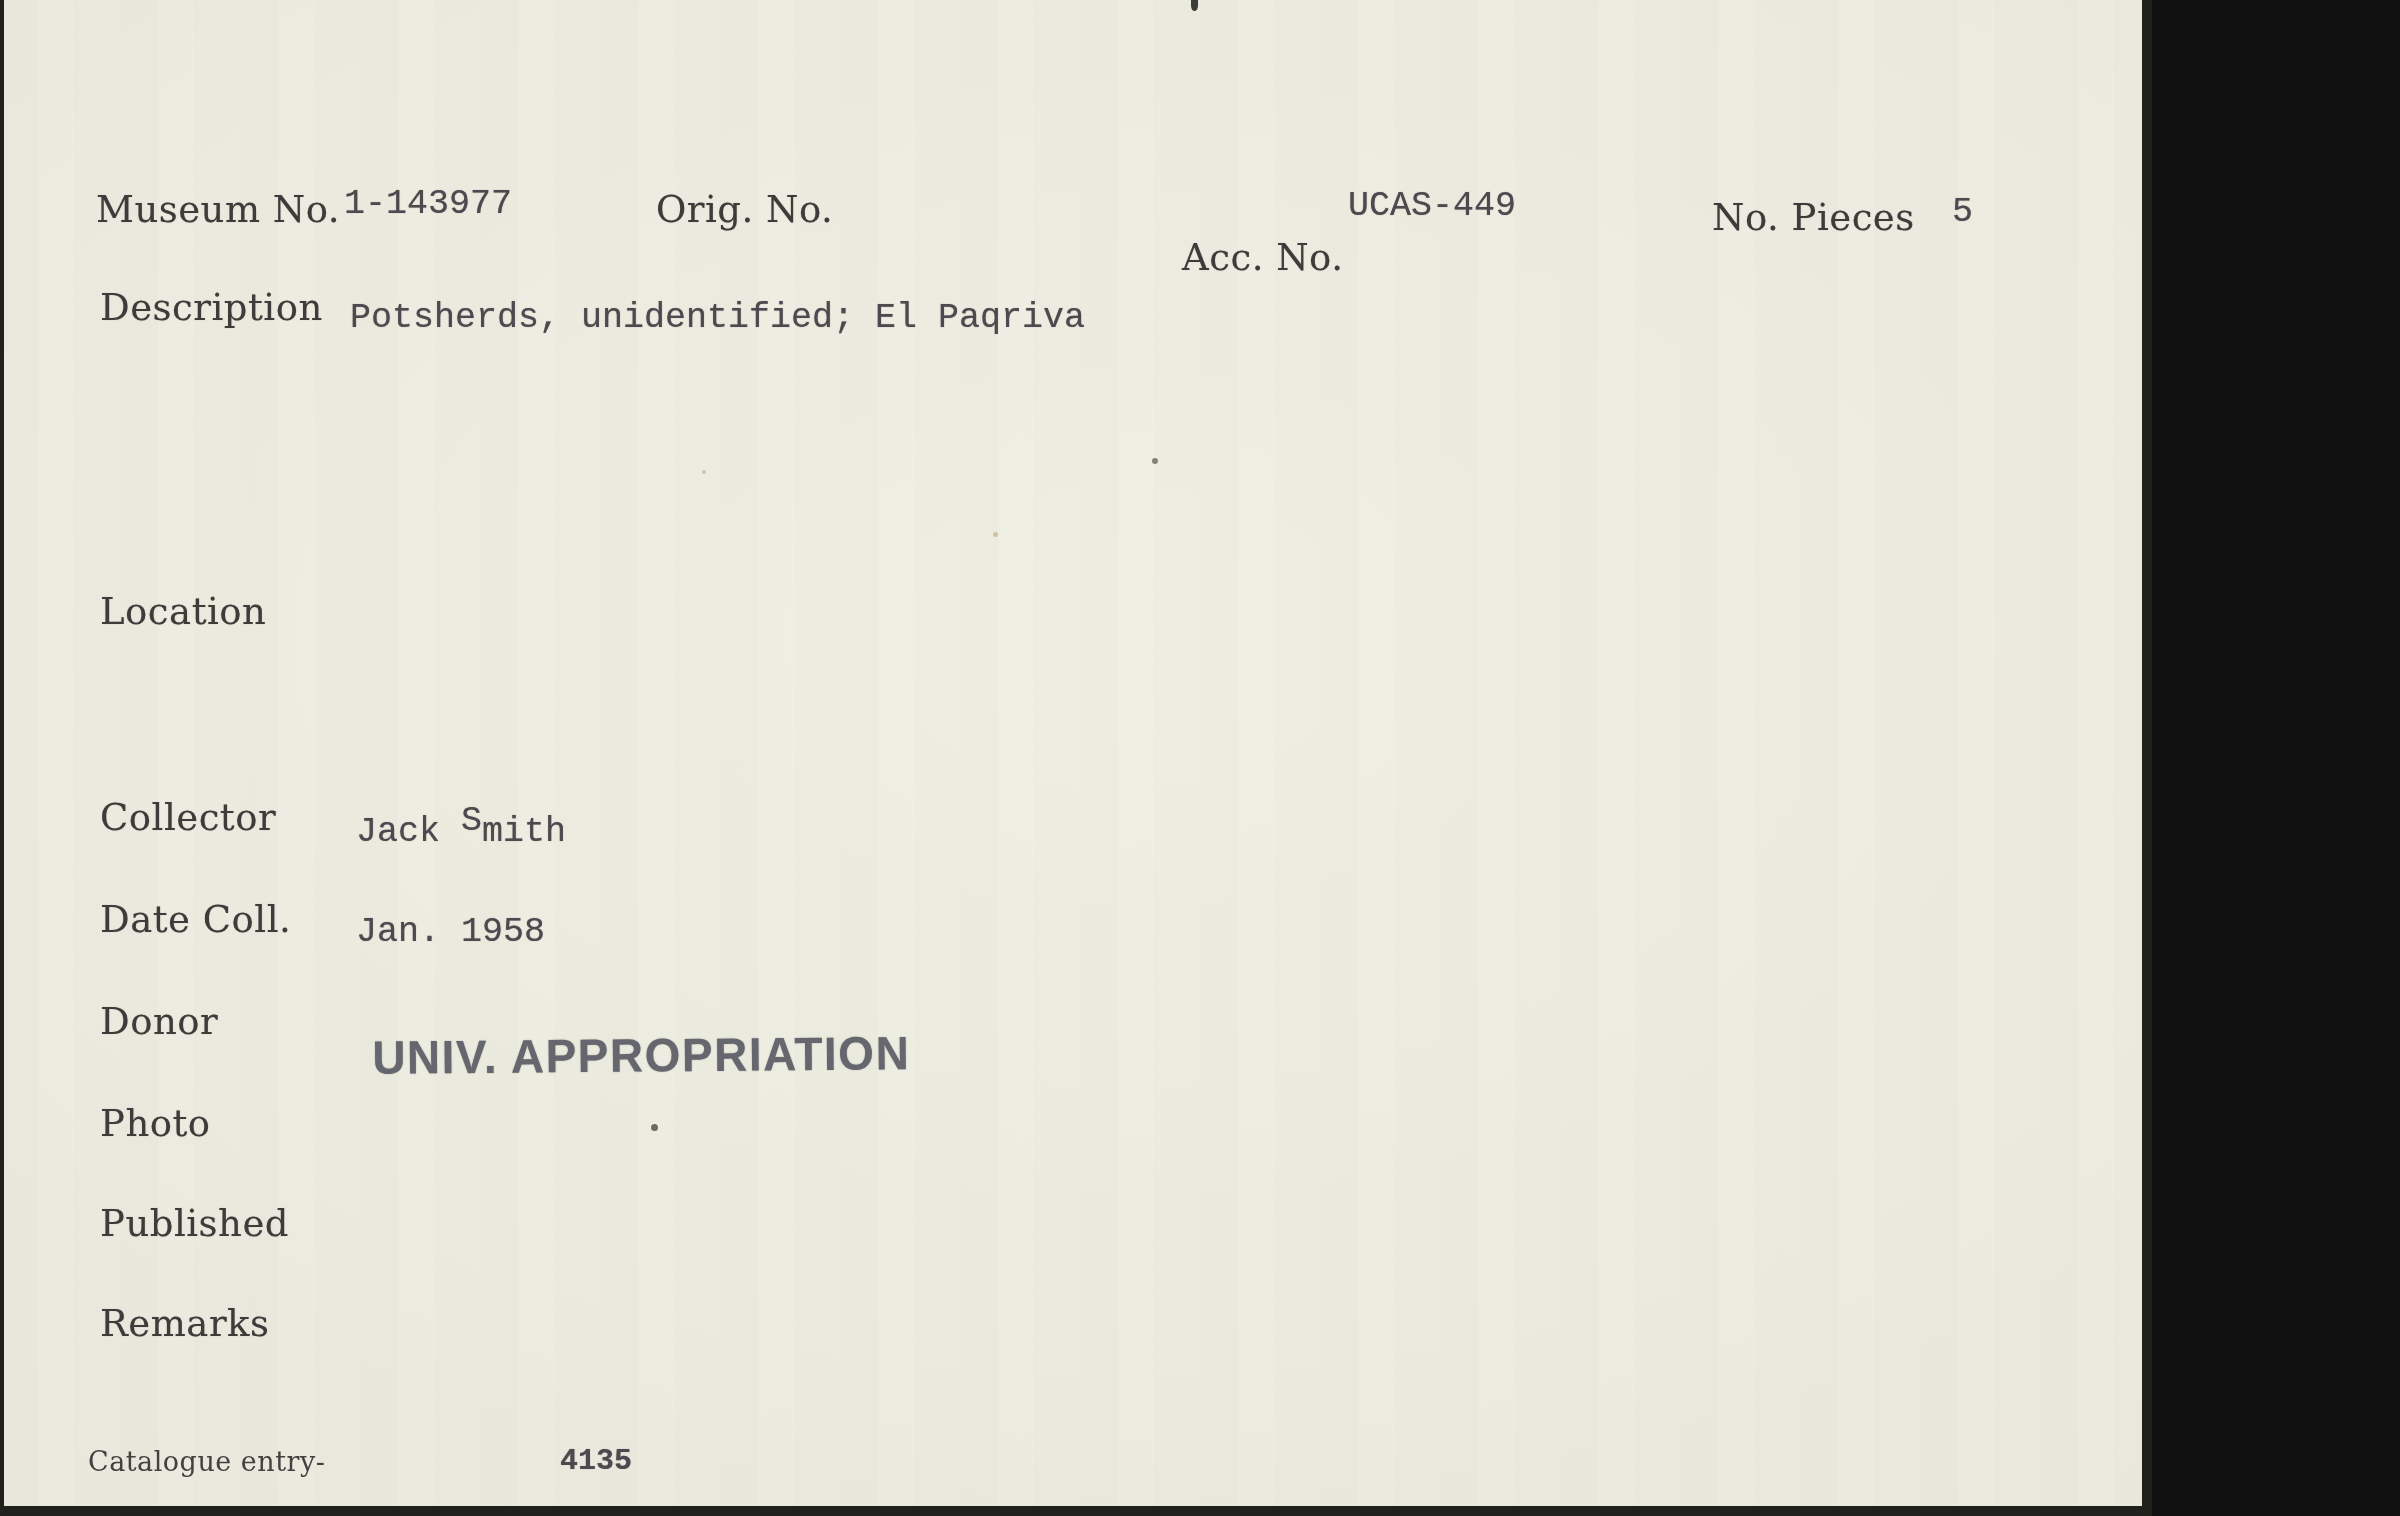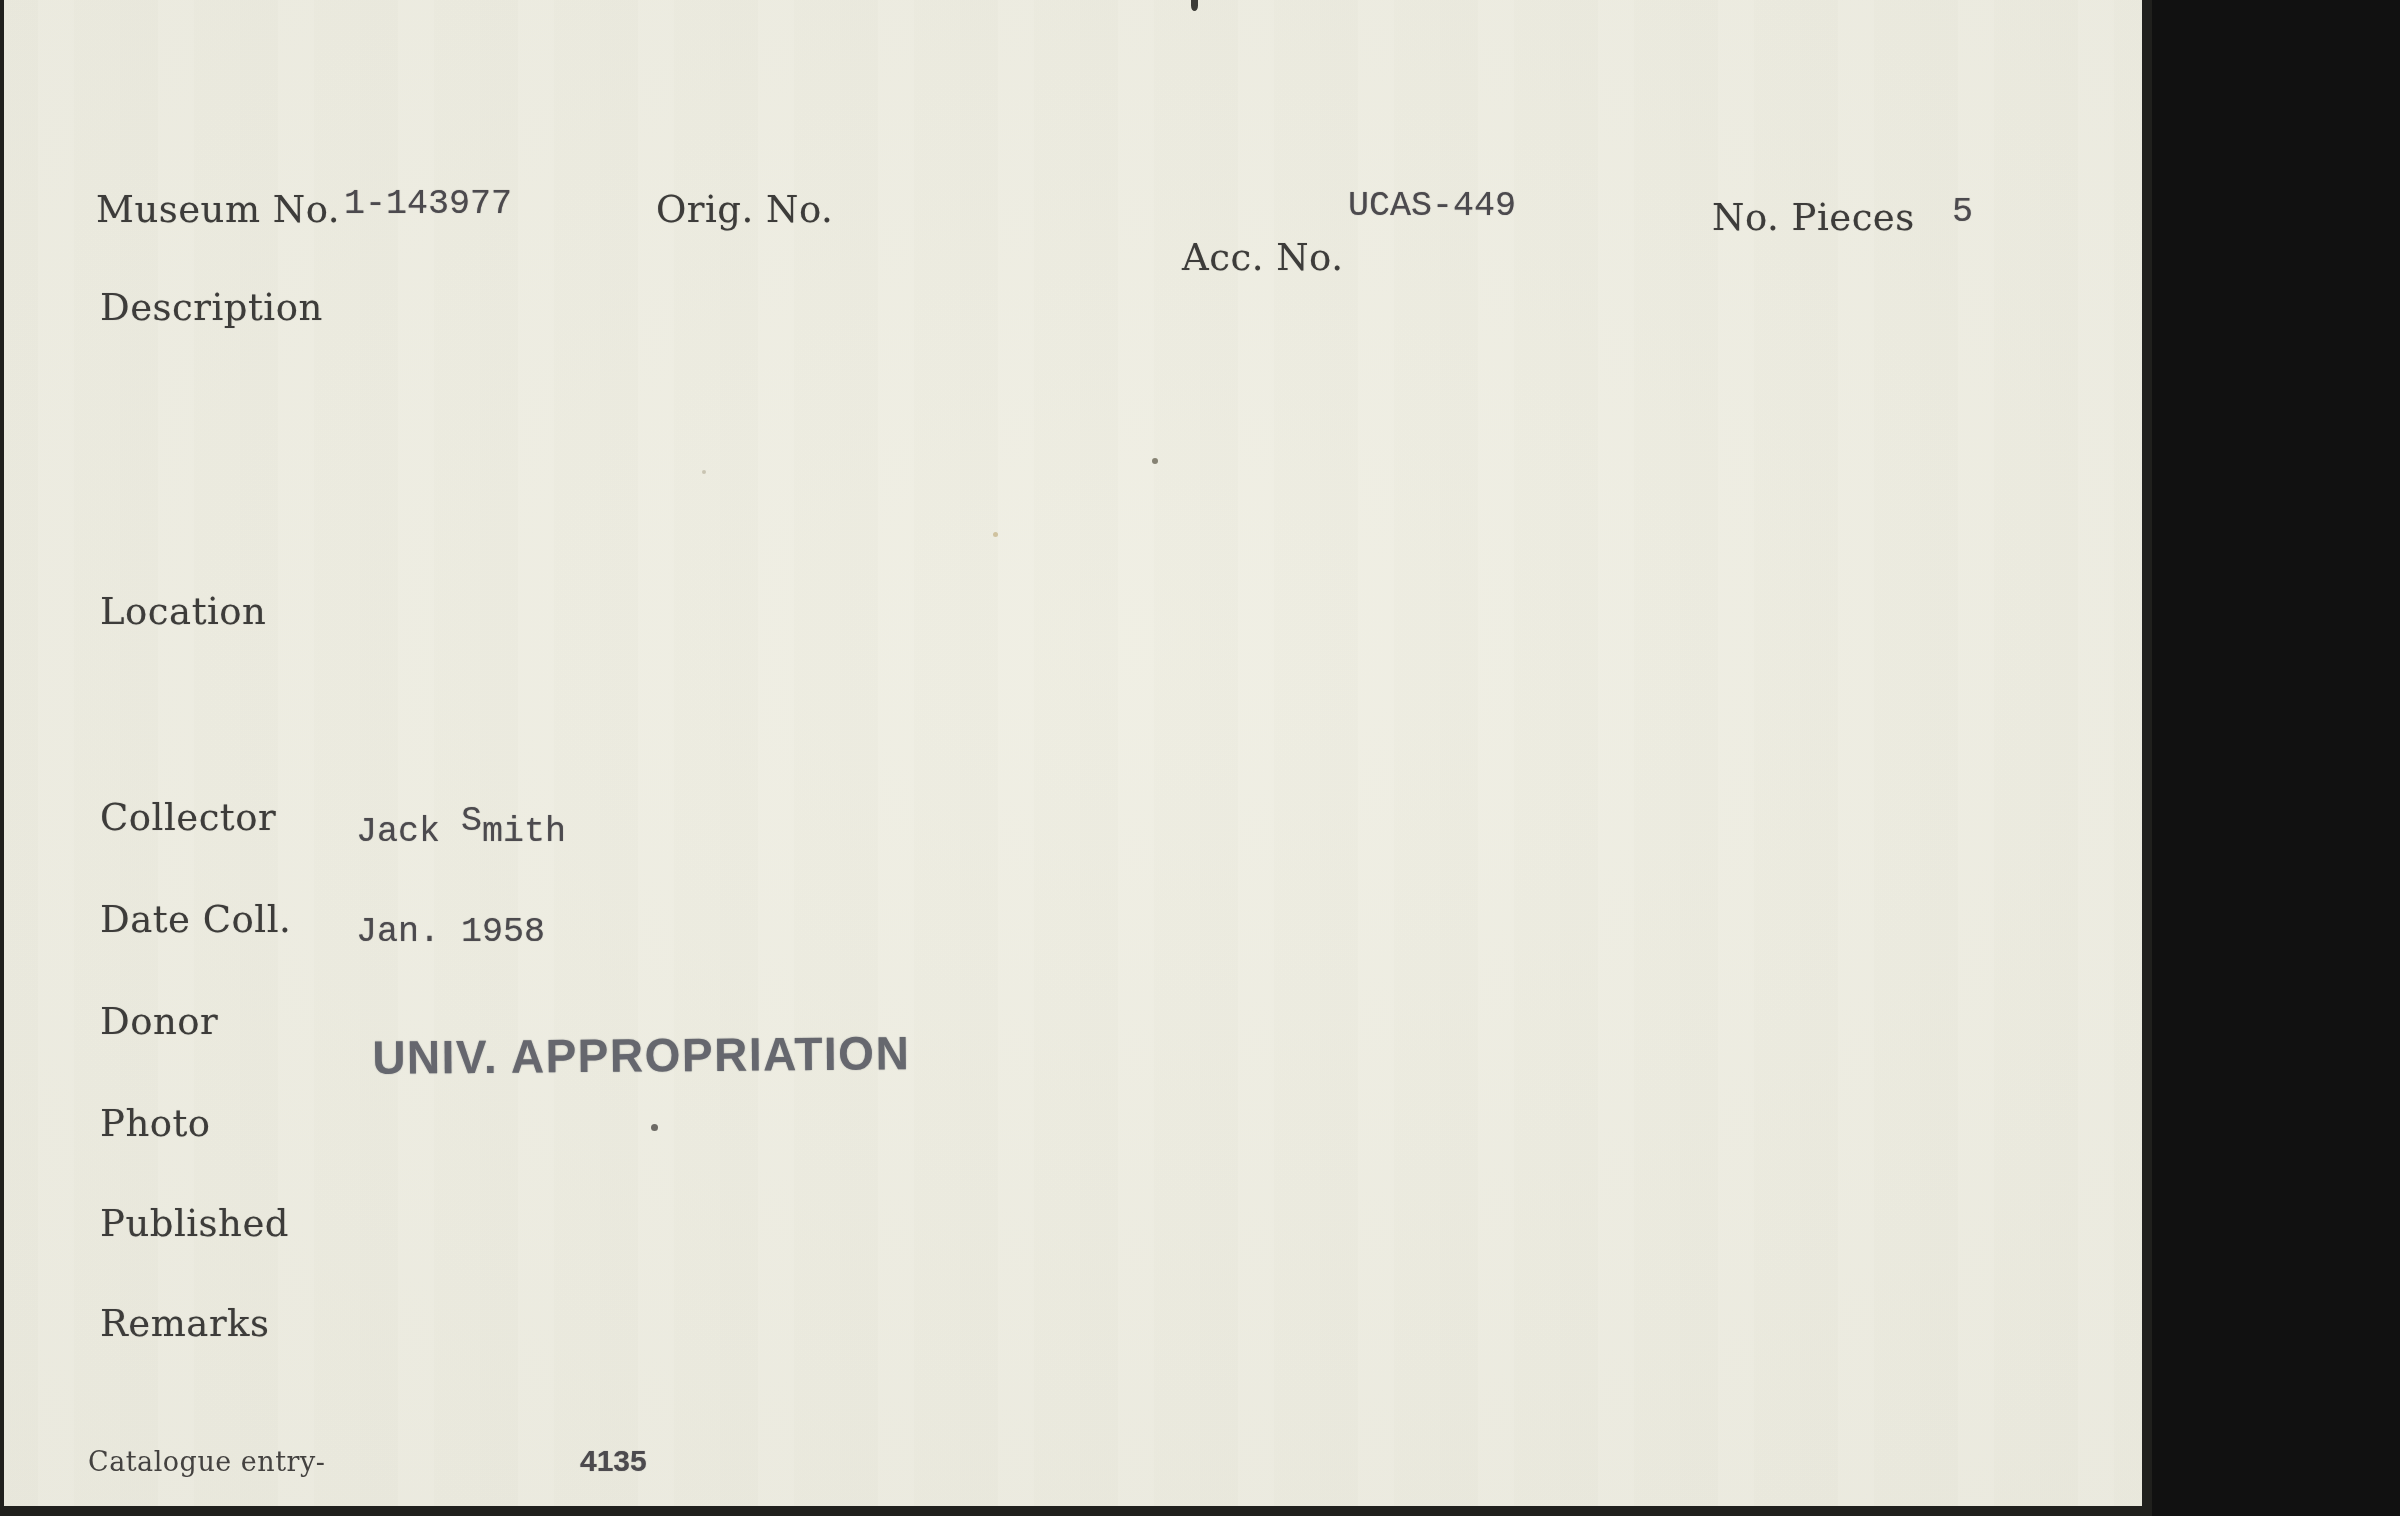--- a/index.html
+++ b/index.html
@@ -64,27 +64,26 @@
     position: absolute;
     font-family: "DejaVu Serif", "Liberation Serif", serif;
     font-weight: 400;
     font-size: 27px;
     letter-spacing: 0.5px;
     color: #444240;
     white-space: pre;
   }
   .footer-number {
     position: absolute;
-    font-family: Liberation Sans, sans-serif;
+    font-family: Liberation Mono, monospace;
     font-weight: 700;
     font-size: 30px;
     color: #4c4a4e;
     white-space: pre;
     text-shadow: 0 0 1px rgba(60,58,62,0.5);
-    margin-left: 20px;
   }
   
   .edge { position: absolute; background: #20201d; }
   .edge-left   { left: 0; top: 0; width: 4px;  height: 1516px; }
   .edge-right  { right: 0; top: 0; width: 10px; height: 1516px; }
   .edge-bottom { left: 0; bottom: 0; width: 2400px; height: 10px; }
   
   .guide-line {
     position: absolute;
     left: 2347px; top: 0;
@@ -107,20 +106,21 @@
 
   <span class="label" style="left:96px;  top:188px;">Museum No.</span>
   <span class="typed" style="left:344px; top:184px;">1-143977</span>
   <span class="label" style="left:656px; top:188px;">Orig. No.</span>
   <span class="label" style="left:1182px;top:192px;margin-top:44px;">Acc. No.</span>
   <span class="typed" style="left:1348px;top:186px;">UCAS-449</span>
   <span class="label" style="left:1712px;top:196px;">No. Pieces</span>
   <span class="typed" style="left:1952px;top:192px;">5</span>
 
   <span class="label" style="left:100px; top:286px;">Description</span>
+  <span class="typed" style="left:350px; top:298px;">Potsherds, unidentified; El Paqriva</span>
 
   <span class="label" style="left:100px; top:590px;">Location</span>
 
   <span class="label" style="left:100px; top:796px;">Collector</span>
   <span class="typed" style="left:356px; top:812px;"><span>Jack </span><span class="sup">S</span><span>mith</span></span>
 
   <span class="label" style="left:100px; top:898px;">Date Coll.</span>
   <span class="typed" style="left:356px; top:912px;">Jan. 1958</span>
 
   <span class="label" style="left:100px; top:1000px;">Donor</span>

